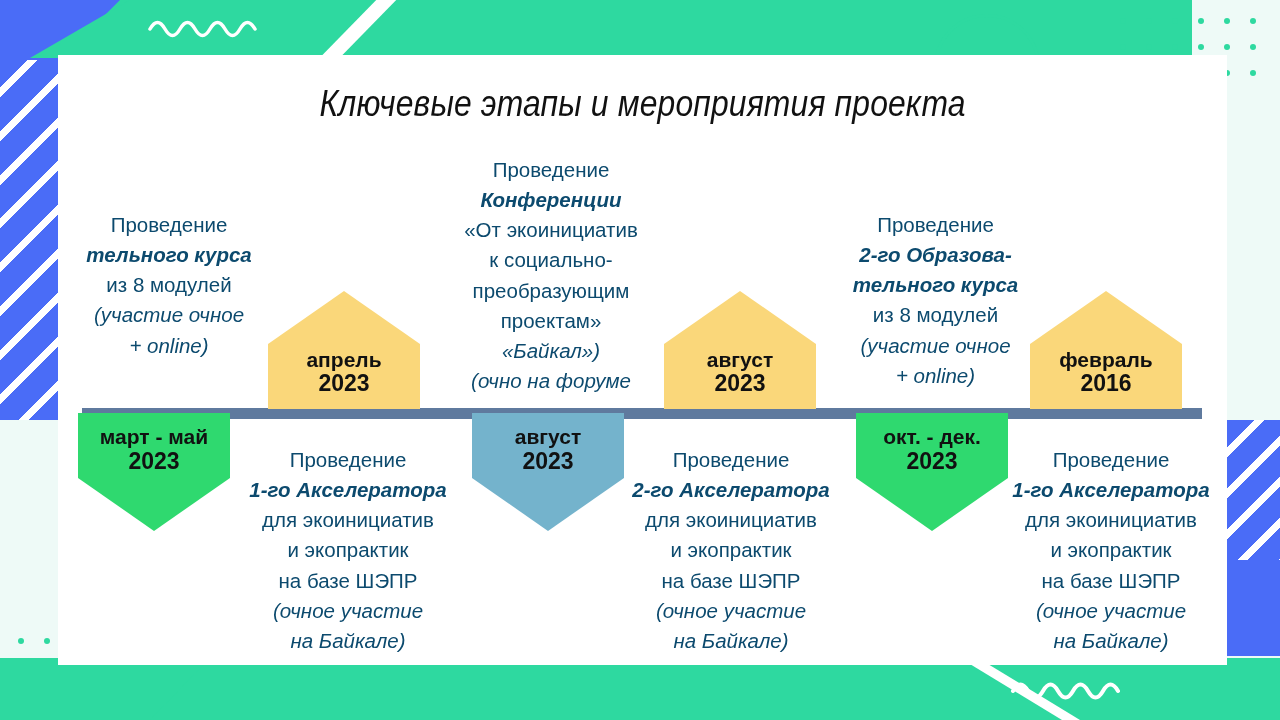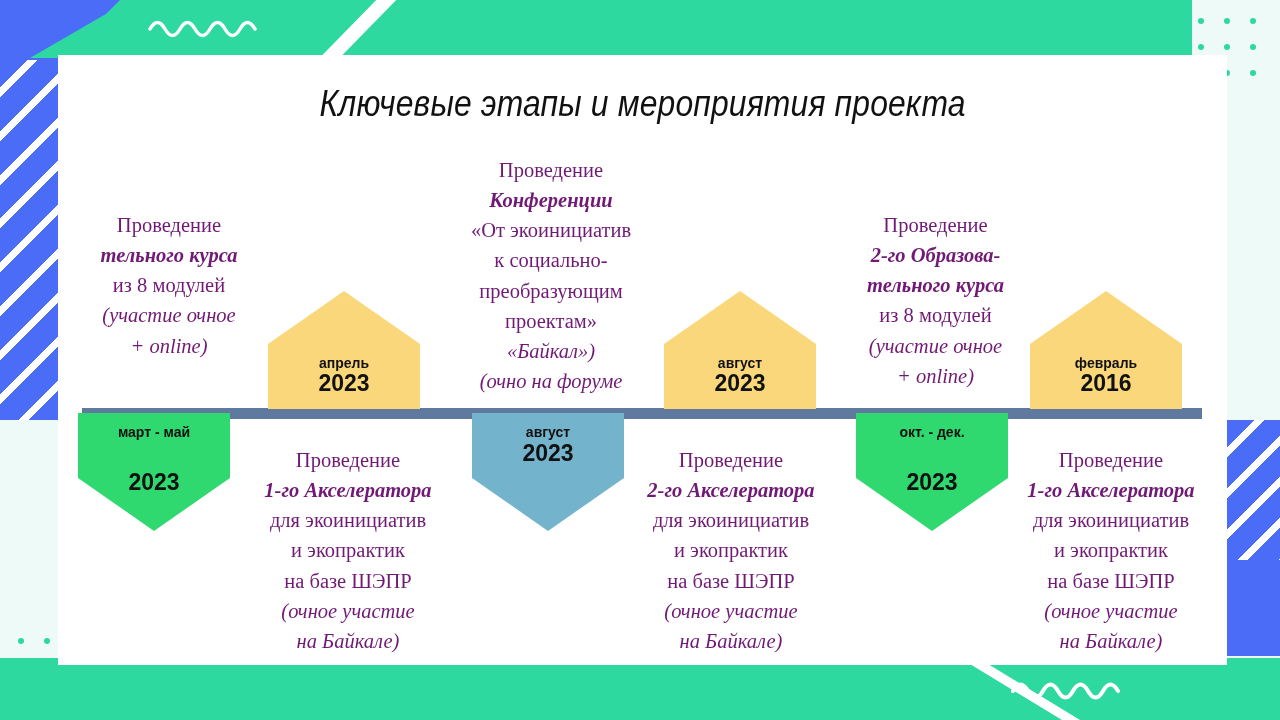--- a/index.html
+++ b/index.html
@@ -152,48 +152,48 @@
     text-align: center;
     color: #111111;
     font-size: 20px;
     font-weight: bold;
     line-height: 1.12;
     display: flex;
     flex-direction: column;
     justify-content: flex-end;
     align-items: center;
   }
-  .marker .m-label { font-size: 14px; }
+  .marker .m-label { font-size: 21px; }
   .marker .m-year  { font-size: 23px; }
 
   .marker.up {
     height: 118px;
     clip-path: polygon(50% 0, 100% 45%, 100% 100%, 0 100%, 0 45%);
     padding-bottom: 12px;
     box-sizing: border-box;
   }
   .marker.down {
     height: 118px;
     clip-path: polygon(0 0, 100% 0, 100% 55%, 50% 100%, 0 55%);
     justify-content: flex-start;
     padding-top: 12px;
     box-sizing: border-box;
   }
   .m-yellow { background: #fad77a; }
-  .m-green  { background: #2fd96f; gap: 29px; }
+  .m-green  { background: #2fd96f; }
   .m-blue   { background: #74b3cc; }
 
   
   .tblock {
     position: absolute;
     text-align: center;
-    color: #701a75;
+    color: #0c4a6e;
     font-size: 20.5px;
     line-height: 1.47;
-    font-family: Liberation Serif, serif;
+    font-family: Liberation Sans, sans-serif;
   }
   .tblock .b { font-weight: bold; font-style: italic; }
   .tblock .i { font-style: italic; text-align: center; }
   .tblock div { white-space: nowrap; }
 </style>
 </head>
 <body>
 
 <div id="slide">
 

